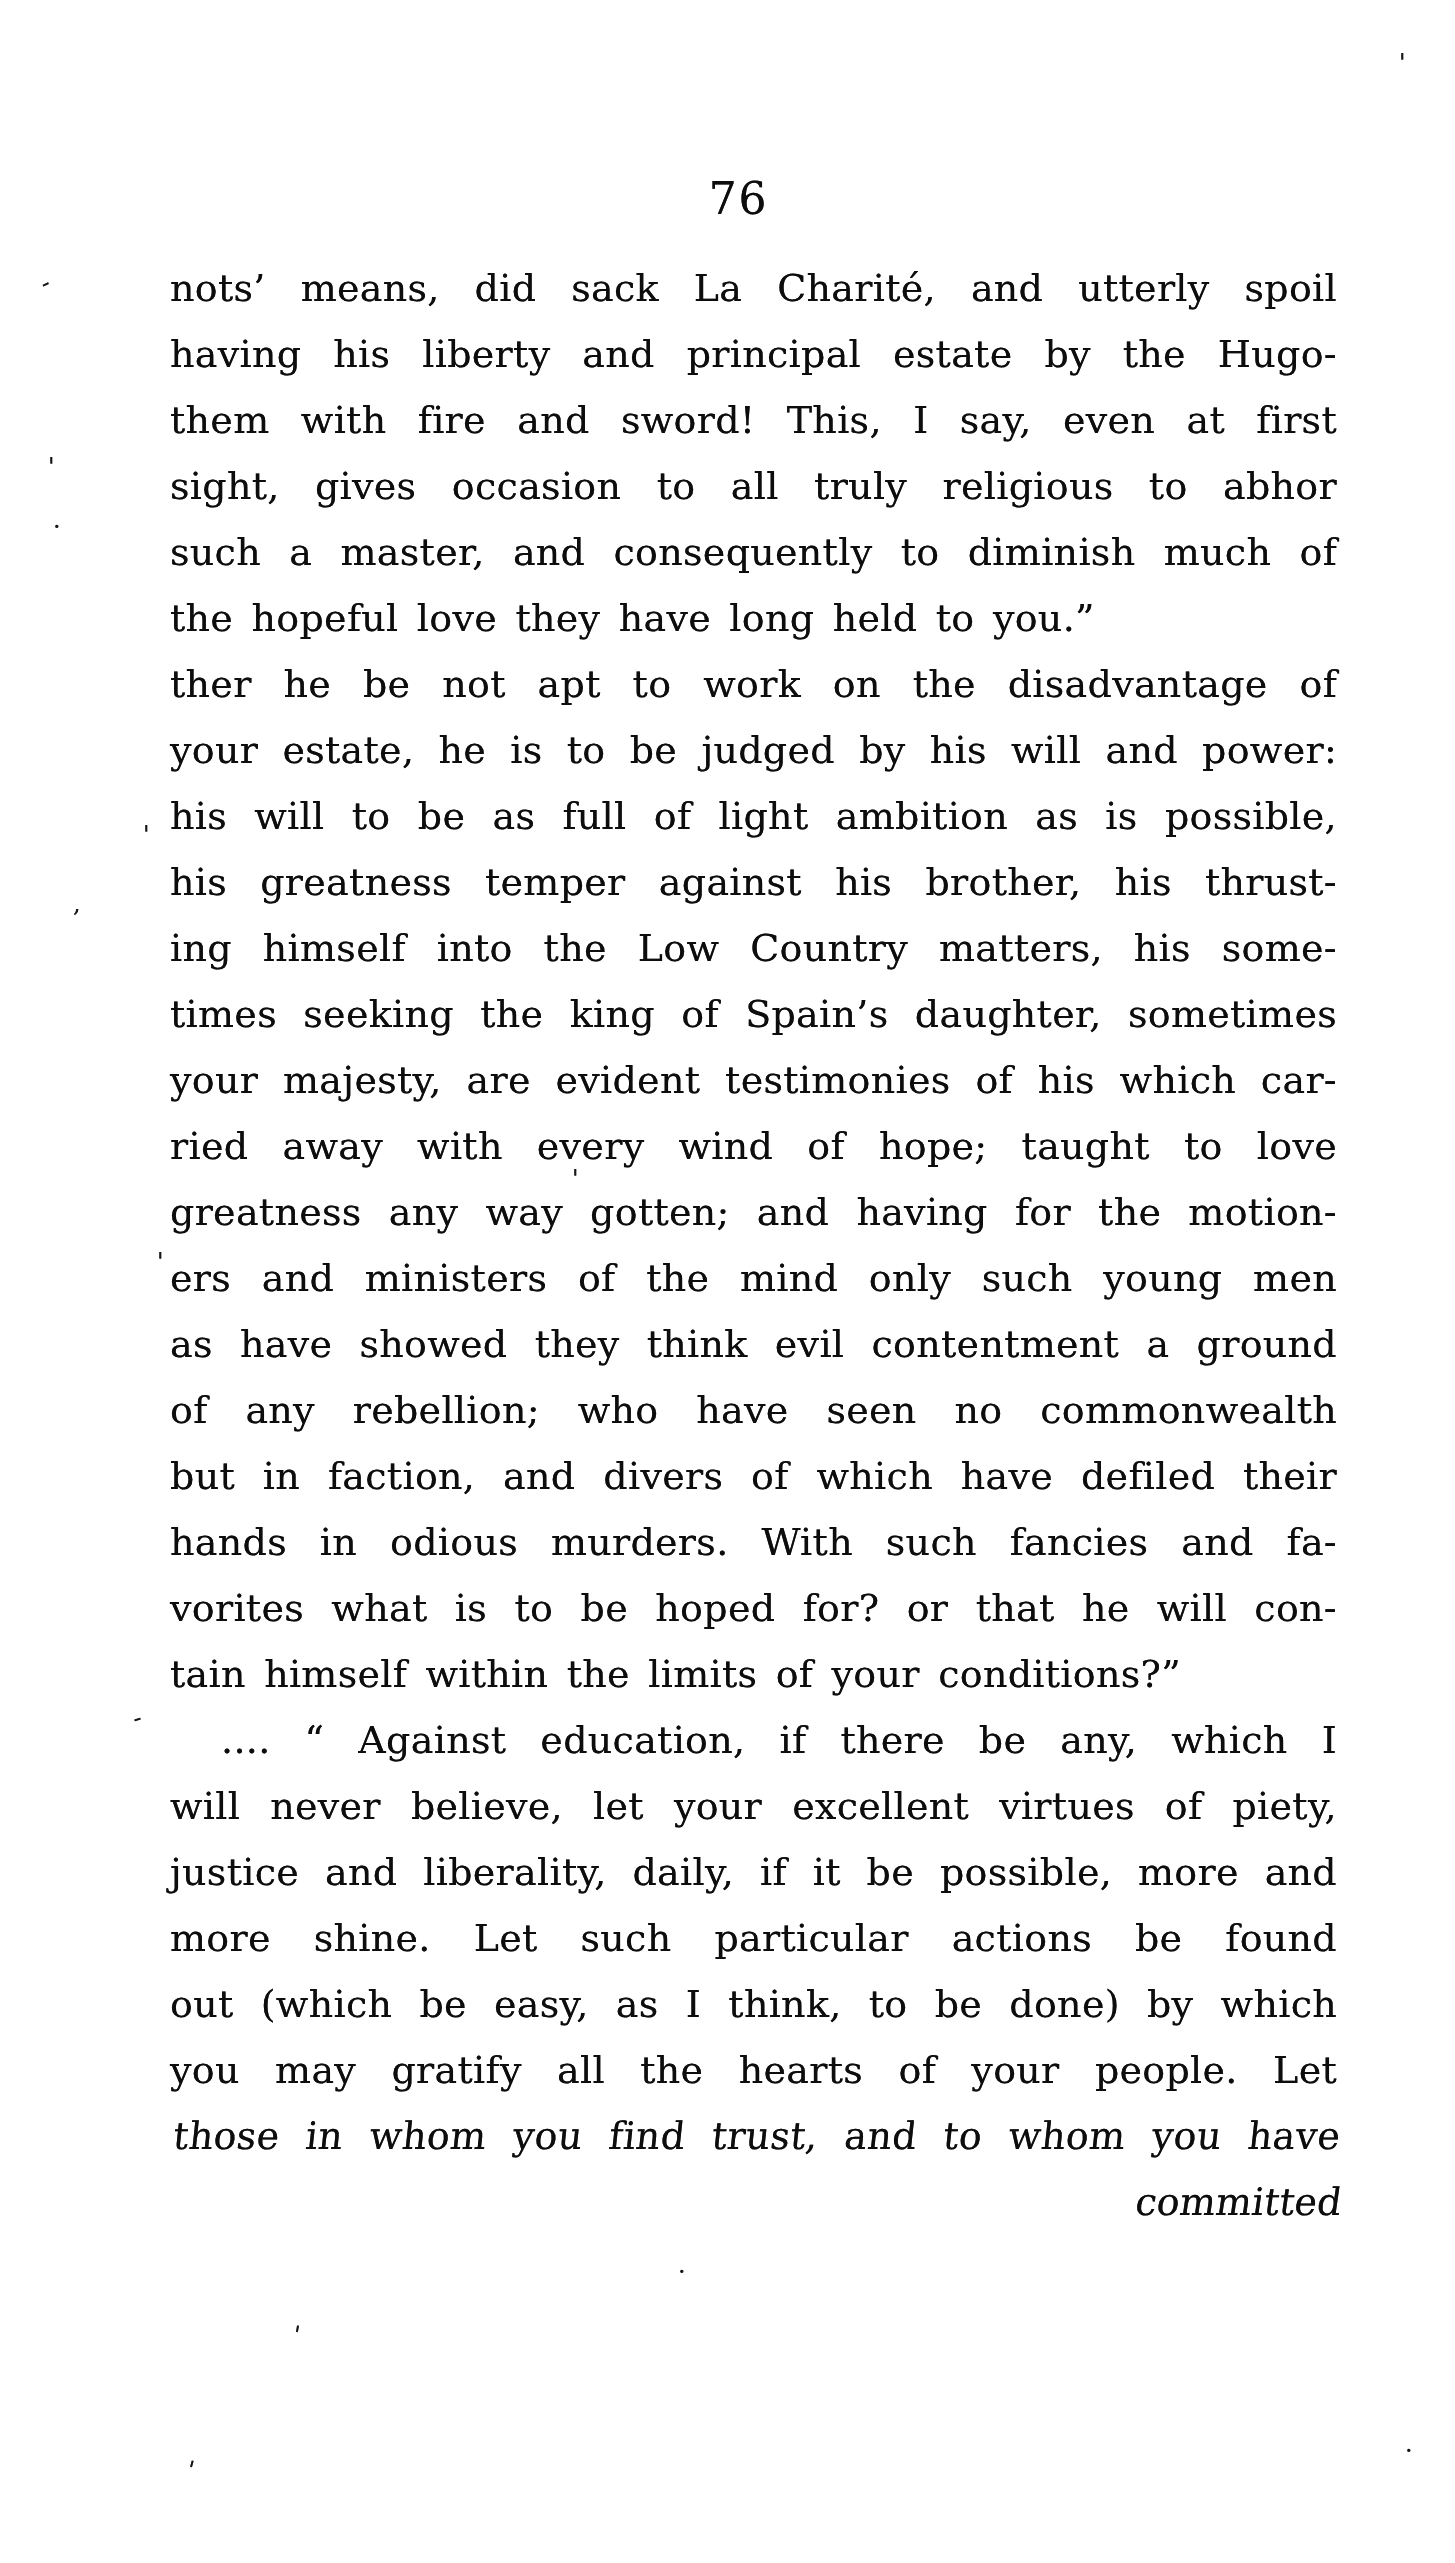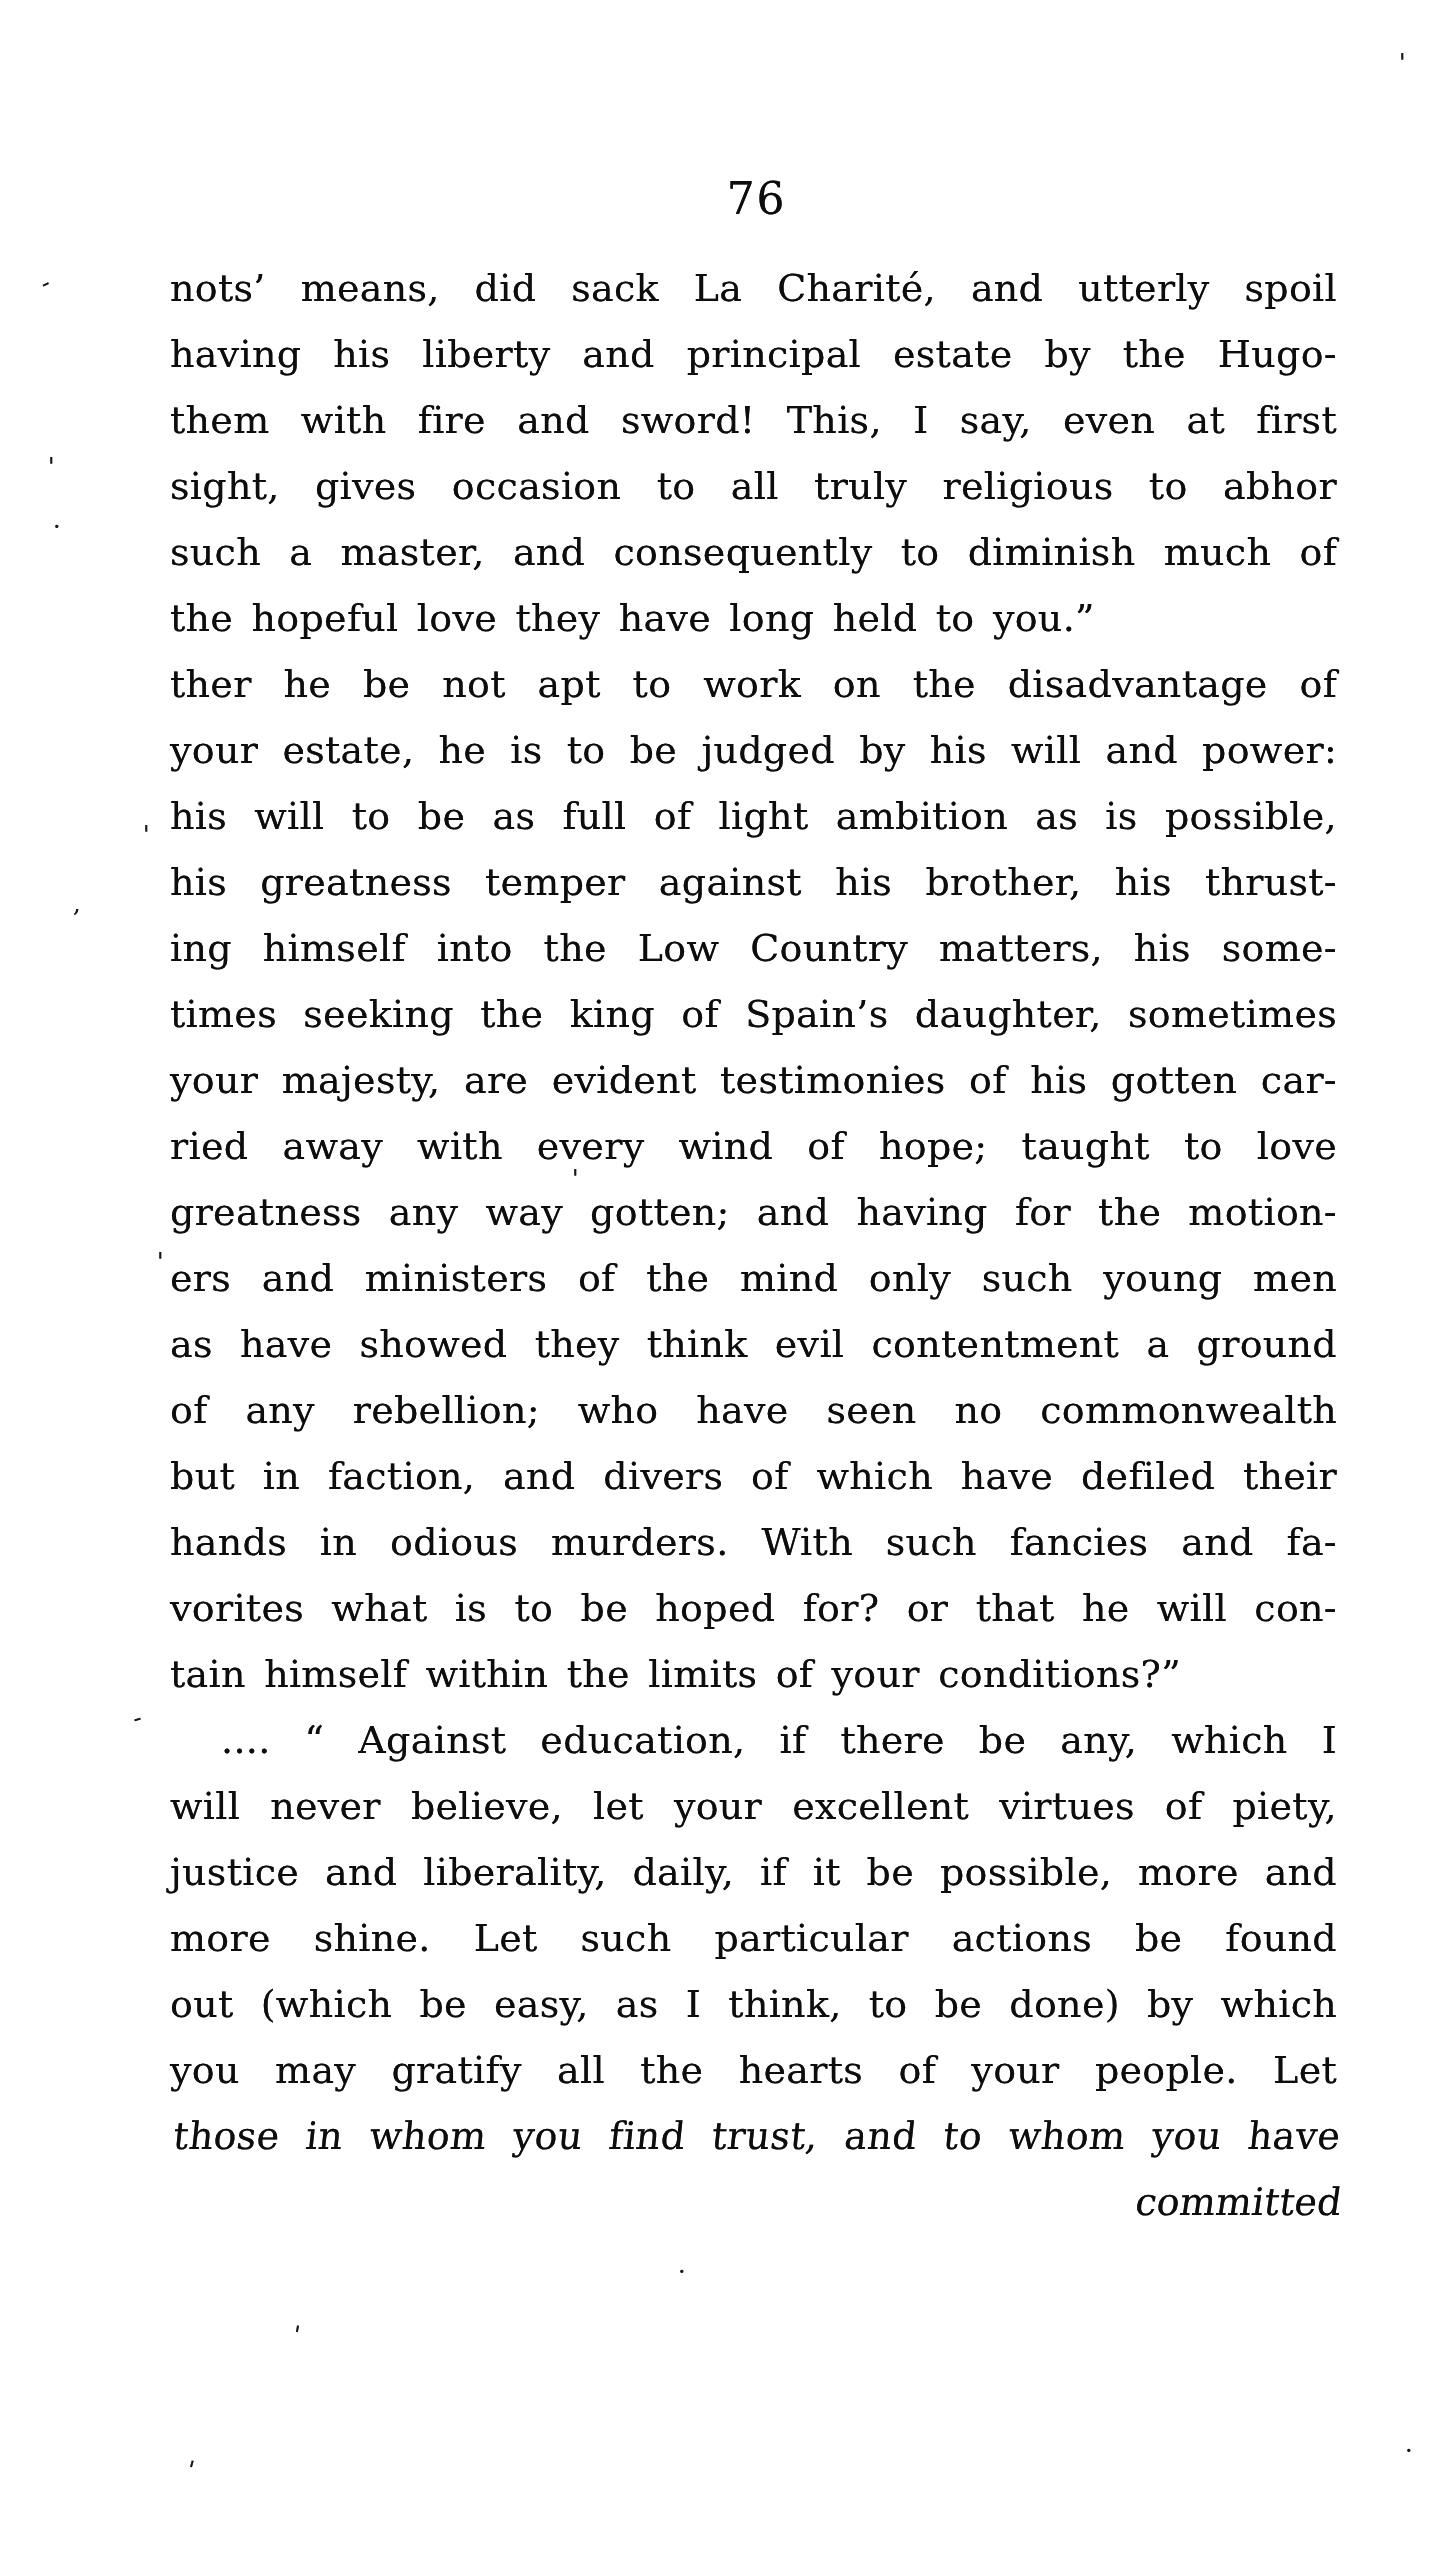--- a/index.html
+++ b/index.html
@@ -7,21 +7,21 @@
     position:relative;
     width:1455px;height:2563px;
     background:#ffffff;
     color:#0d0d0d;
     font-family:"DejaVu Serif","Liberation Serif",serif;
     overflow:hidden;
     text-shadow:0 0 0.5px rgba(12,12,12,0.75);
   }
   .folio{
     position:absolute;
-    top:175px;left:714px;width:85px;
+    top:175px;left:696px;width:85px;
     font-size:44px;line-height:48px;
     text-align:center;letter-spacing:1.7px;
   }
   .textcol{
     position:absolute;
     left:170px;top:255px;width:1167px;
   }
   .line{
     height:66px;line-height:66px;
     font-size:38px;letter-spacing:0.3px;
@@ -60,21 +60,21 @@
     <div class="line">them with fire and sword! This, I say, even at first</div>
     <div class="line">sight, gives occasion to all truly religious to abhor</div>
     <div class="line">such a master, and consequently to diminish much of</div>
     <div class="line short">the hopeful love they have long held to you.”</div>
     <div class="line">ther he be not apt to work on the disadvantage of</div>
     <div class="line">your estate, he is to be judged by his will and power:</div>
     <div class="line">his will to be as full of light ambition as is possible,</div>
     <div class="line">his greatness temper against his brother, his thrust-</div>
     <div class="line">ing himself into the Low Country matters, his some-</div>
     <div class="line">times seeking the king of Spain’s daughter, sometimes</div>
-    <div class="line">your majesty, are evident testimonies of his gotten car-</div>
+    <div class="line">your majesty, are evident testimonies of his which car-</div>
     <div class="line">ried away with every wind of hope; taught to love</div>
     <div class="line">greatness any way gotten; and having for the motion-</div>
     <div class="line">ers and ministers of the mind only such young men</div>
     <div class="line">as have showed they think evil contentment a ground</div>
     <div class="line">of any rebellion; who have seen no commonwealth</div>
     <div class="line">but in faction, and divers of which have defiled their</div>
     <div class="line">hands in odious murders.  With such fancies and fa-</div>
     <div class="line">vorites what is to be hoped for? or that he will con-</div>
     <div class="line short">tain himself within the limits of your conditions?”</div>
     <div class="line indent">.... “ Against education, if there be any, which I</div>

